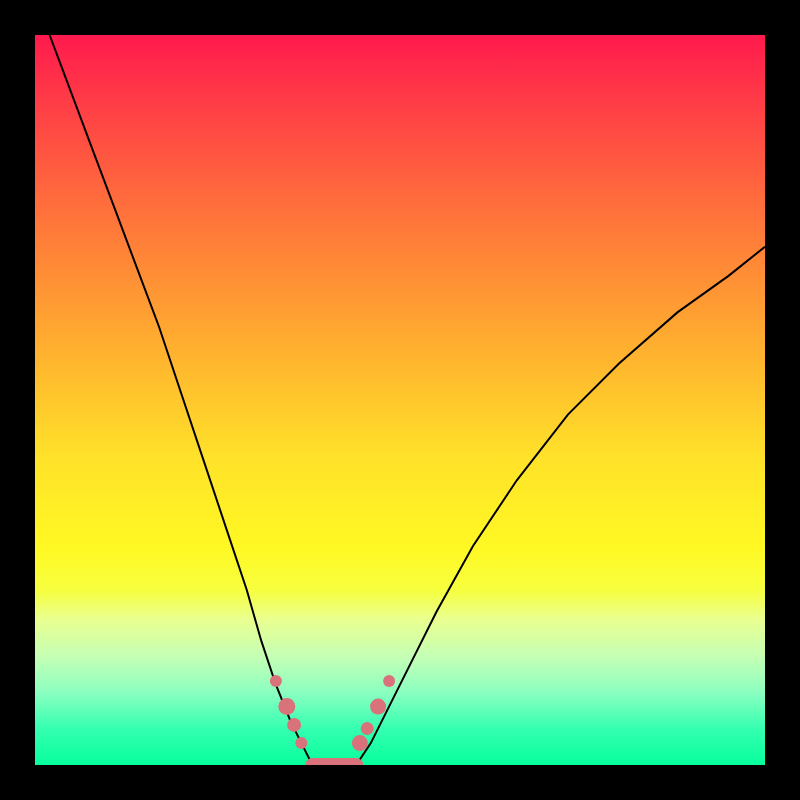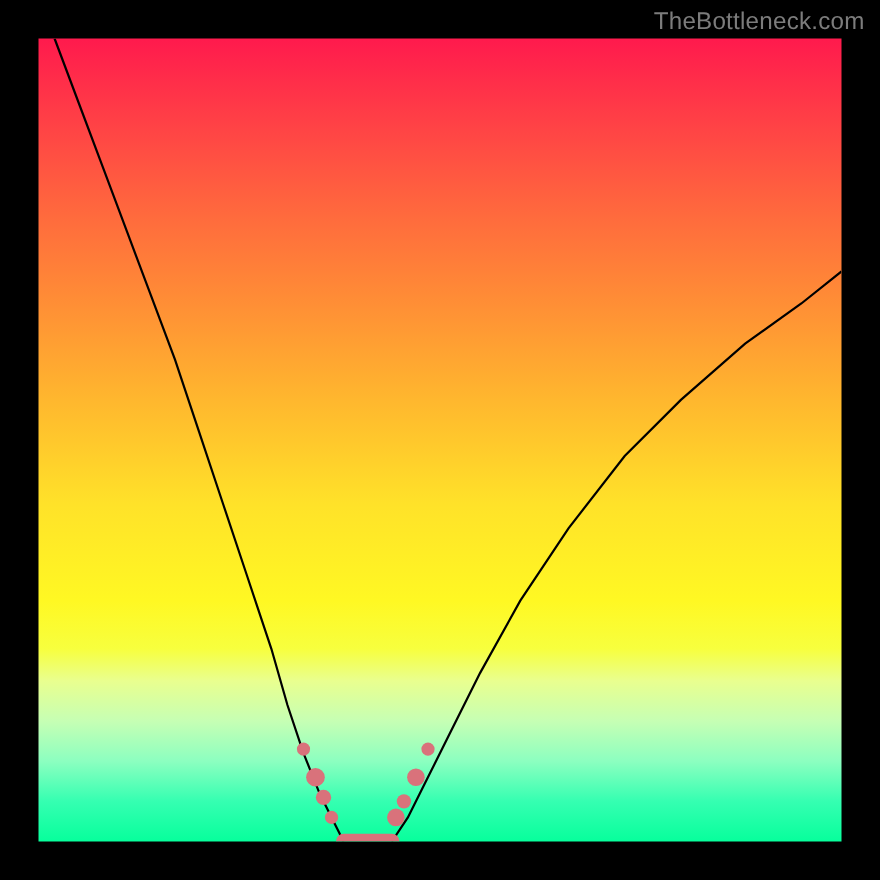--- a/index.html
+++ b/index.html
@@ -87,14 +87,13 @@
           <circle cx="251.8" cy="671.6" r="8.5" class="marker"></circle>
           <circle cx="259.1" cy="689.9" r="7.0" class="marker"></circle>
           <circle cx="266.4" cy="708.1" r="6.0" class="marker"></circle>
           <circle cx="324.9" cy="708.1" r="8.0" class="marker"></circle>
           <circle cx="332.2" cy="693.5" r="6.5" class="marker"></circle>
           <circle cx="343.1" cy="671.6" r="8.0" class="marker"></circle>
           <circle cx="354.1" cy="646.0" r="6.0" class="marker"></circle>
         </g>
     </svg>
   </div>
-  <div class="watermark">TheBottleneck.com</div>
 </div>
 
 </body></html>

